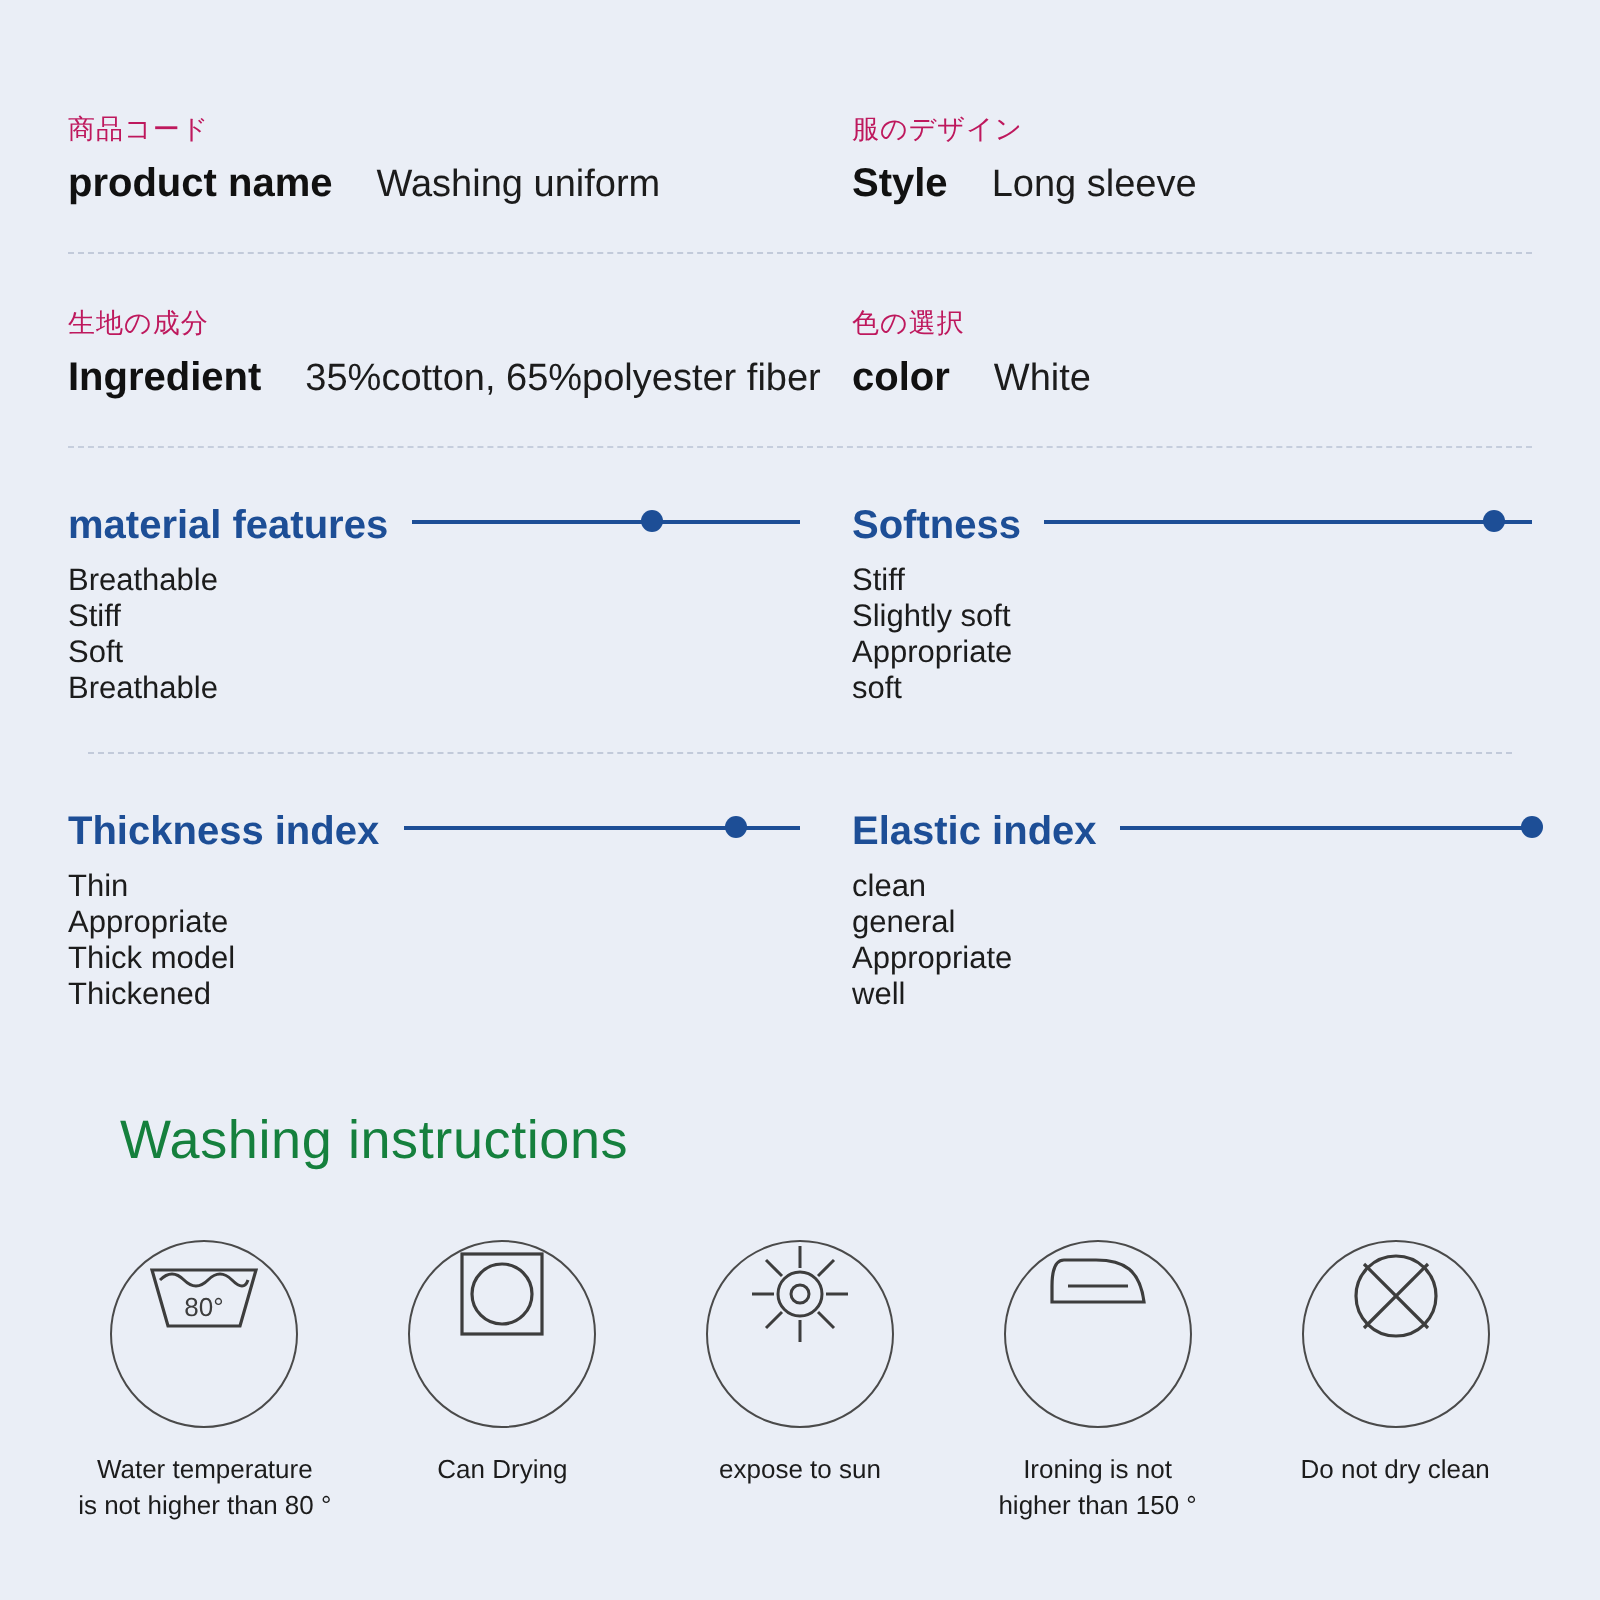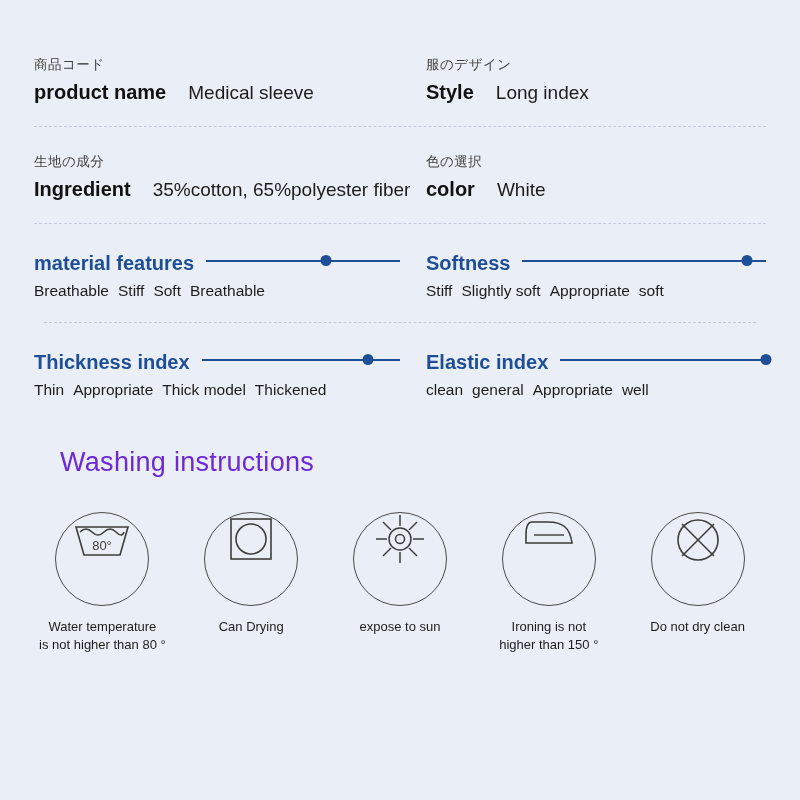--- a/index.html
+++ b/index.html
@@ -28,21 +28,21 @@
     display: flex;
     padding: 0 10px;
   }
   .spec-row.second { margin-top: 26px; }
 
   .spec-cell { width: 50%; }
   .spec-cell.right { padding-left: 26px; }
 
   .jp-label {
     font-size: 13.5px;
-    color: #404040;
+    color: #be185d;
     letter-spacing: .5px;
     margin-bottom: 7px;
   }
 
   .kv { display: flex; align-items: flex-end; }
   .kv-key {
     font-size: 20px;
     font-weight: bold;
     color: #111;
     white-space: nowrap;
@@ -98,28 +98,29 @@
     background: #1d4e96;
     transform: translateX(-50%);
   }
 
   .scale-labels {
     display: flex;
     margin-top: 7px;
     font-size: 15.5px;
     color: #1c1c1c;
     white-space: nowrap;
+    flex-direction: column;
   }
   .scale-labels span { margin-right: 9px; }
   .scale-labels span:last-child { margin-right: 0; }
 
   
   .wash-title {
     font-size: 27px;
-    color: #6d28d9;
+    color: #15803d;
     margin: 48px 0 0 36px;
     letter-spacing: .3px;
   }
 
   .icons-row {
     display: flex;
     justify-content: space-between;
     margin: 34px 4px 0 4px;
   }
   .icon-item {
@@ -148,28 +149,28 @@
 
 <div class="sheet">
 
   <div class="spec-block">
 
     <div class="spec-row first">
       <div class="spec-cell left">
         <div class="jp-label">商品コード</div>
         <div class="kv">
           <div class="kv-key">product name</div>
-          <div class="kv-val">Medical sleeve</div>
+          <div class="kv-val">Washing uniform</div>
         </div>
       </div>
       <div class="spec-cell right">
         <div class="jp-label">服のデザイン</div>
         <div class="kv">
           <div class="kv-key">Style</div>
-          <div class="kv-val">Long index</div>
+          <div class="kv-val">Long sleeve</div>
         </div>
       </div>
     </div>
 
     <div class="divider"></div>
 
     <div class="spec-row second">
       <div class="spec-cell left">
         <div class="jp-label">生地の成分</div>
         <div class="kv">

